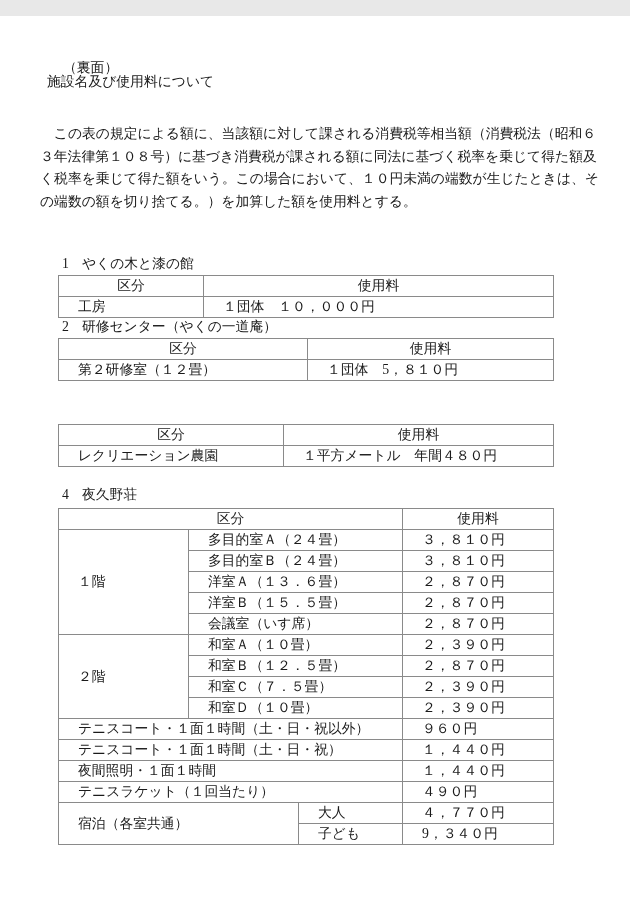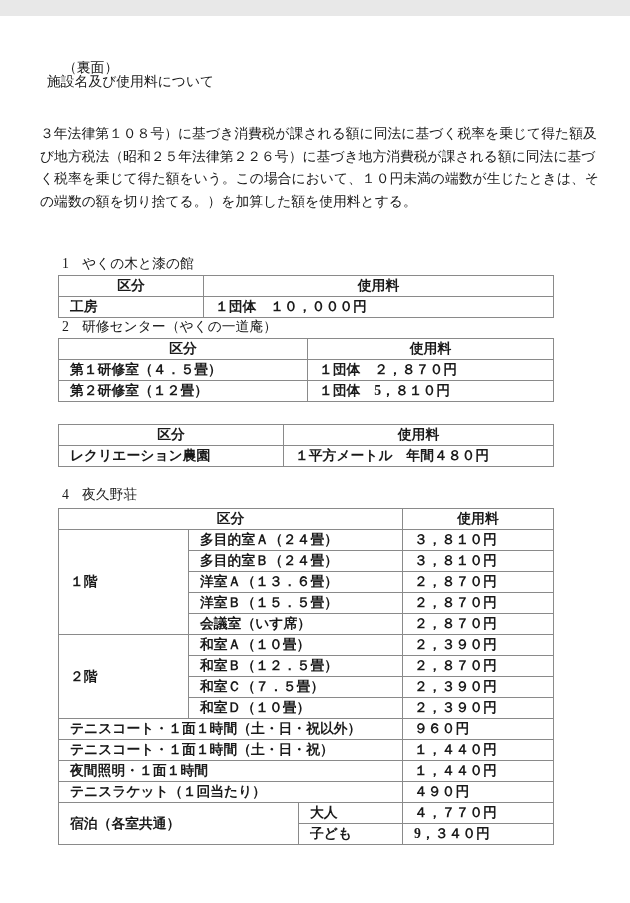--- a/index.html
+++ b/index.html
@@ -12,43 +12,43 @@
   .abs{position:absolute;line-height:20px;white-space:pre;}
   .intro{position:absolute;left:40px;top:107px;}
   .intro div{white-space:pre;line-height:22.7px;}
   .sec-heading{position:absolute;left:62px;line-height:20px;white-space:pre;}
   .sec-name{margin-left:13px;}
   table.fee{
     position:absolute;border-collapse:collapse;table-layout:fixed;
     font-size:13.8px;color:#1a1a1a;
   }
   table.fee td,table.fee th{
-    border:1px solid #8a8a8a;padding:0 11px;height:20px;
-    font-weight:bold;white-space:nowrap;overflow:hidden;
+    border:1px solid #8a8a8a;padding:0 19px;height:20px;
+    font-weight:normal;white-space:nowrap;overflow:hidden;
     text-align:left;vertical-align:middle;
   }
   table.fee th{text-align:center;}
   td.num{text-align:right;padding-right:5px;}
   td.vtop{vertical-align:top;padding-top:2px;}
   #t1{left:58px;top:259px;}
   #t2{left:58px;top:322px;}
   #t3{left:58px;top:408px;}
   #t4{left:58px;top:492px;}
 </style>
 </head>
 <body>
 
 <div class="page">
 
   <div class="abs" style="left:63px;top:42px;">（裏面）</div>
   <div class="abs" style="left:47px;top:56px;">施設名及び使用料について</div>
 
   <div class="intro">
+    <div>　この表の規定による額に、当該額に対して課される消費税等相当額（消費税法（昭和６</div>
     <div>３年法律第１０８号）に基づき消費税が課される額に同法に基づく税率を乗じて得た額及</div>
-    <div>び地方税法（昭和２５年法律第２２６号）に基づき地方消費税が課される額に同法に基づ</div>
     <div>く税率を乗じて得た額をいう。この場合において、１０円未満の端数が生じたときは、そ</div>
     <div>の端数の額を切り捨てる。）を加算した額を使用料とする。</div>
   </div>
 
   <div class="sec-heading" style="top:238px;"><span>1</span><span class="sec-name">やくの木と漆の館</span></div>
 
   <table class="fee" id="t1">
     <colgroup>
         <col style="width:145px">
         <col style="width:350px">
@@ -69,24 +69,20 @@
 
   <table class="fee" id="t2">
     <colgroup>
         <col style="width:249px">
         <col style="width:246px">
       </colgroup>
     <tbody>
         <tr>
       <th>区分</th>
       <th>使用料</th>
-    </tr>
-    <tr>
-      <td>第１研修室（４．５畳）</td>
-      <td class="num">１団体　２，８７０円</td>
     </tr>
     <tr>
       <td>第２研修室（１２畳）</td>
       <td class="num">１団体　5，８１０円</td>
     </tr>
   </tbody>
     </table>
 
 
   <table class="fee" id="t3">

